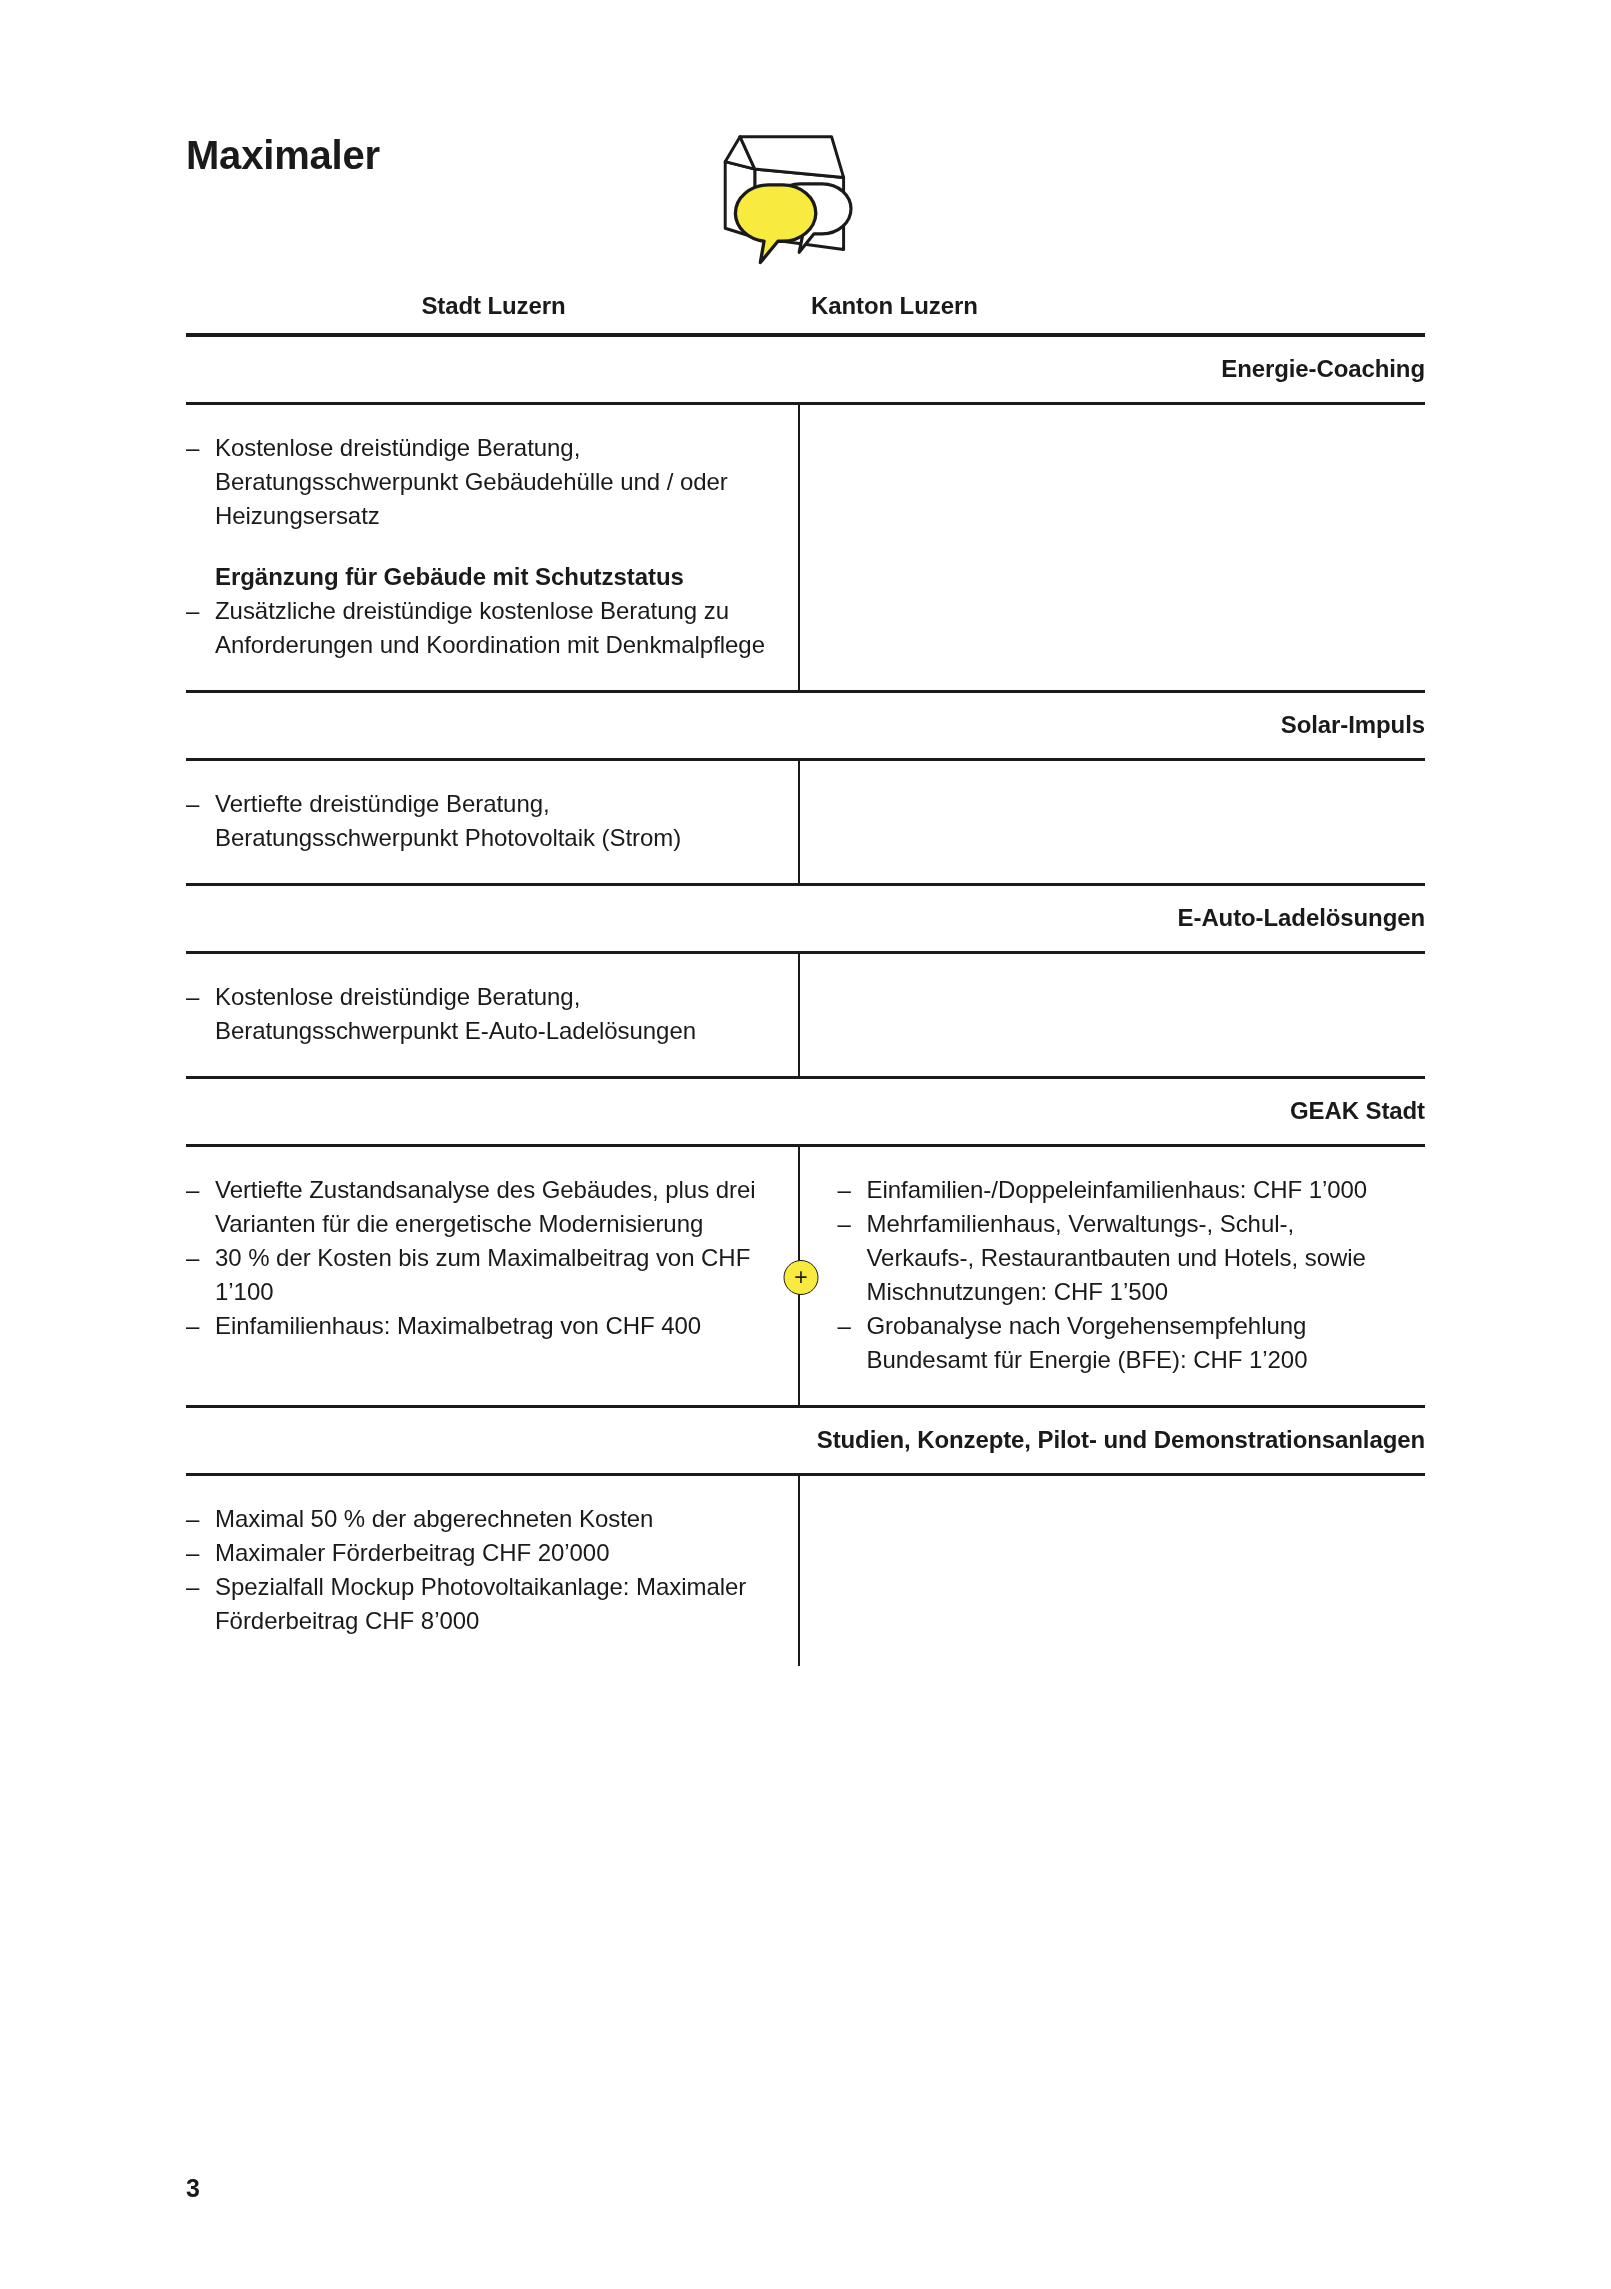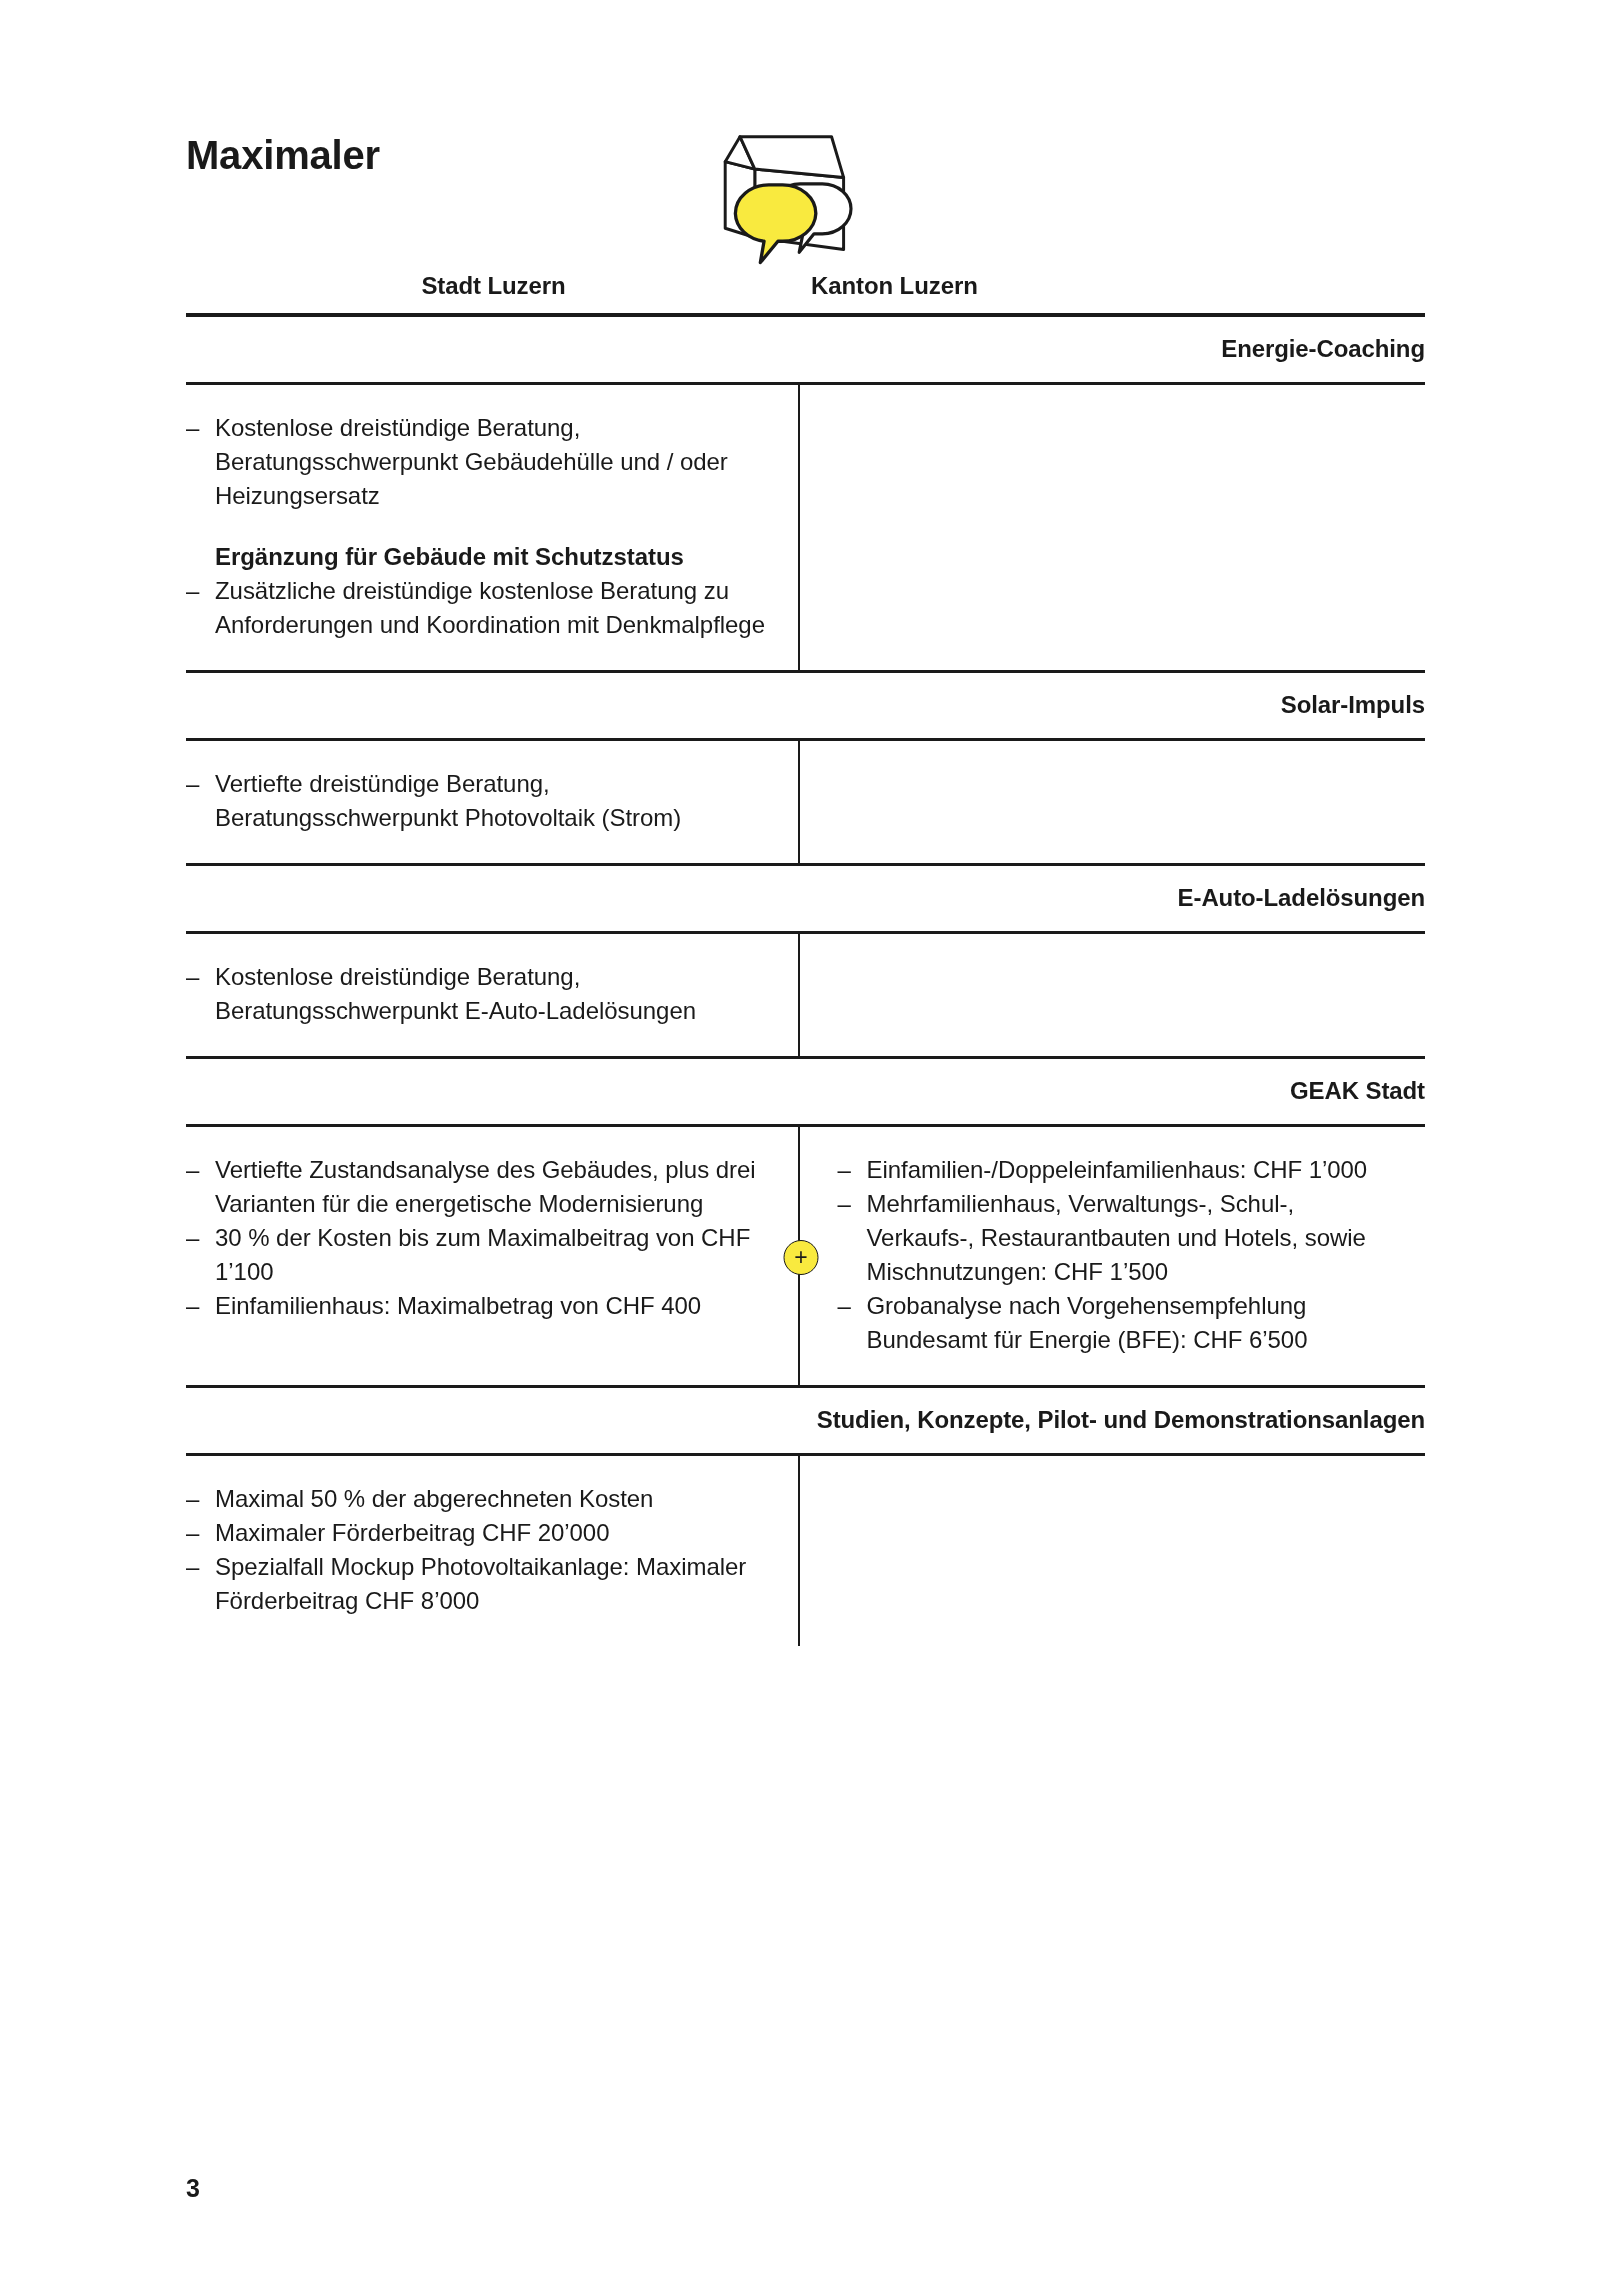--- a/index.html
+++ b/index.html
@@ -53,20 +53,21 @@
   .table {
     position: absolute;
     left: 186px;
     top: 272px;
     width: 1239px;
   }
 
   .col-heads {
     position: relative;
     height: 41px;
+    margin-top: 20px;
   }
   .col-head {
     position: absolute;
     top: 0;
     font-size: 24px;
     font-weight: bold;
     letter-spacing: -0.1px;
     white-space: nowrap;
   }
   .col-head.left  { left: 0; width: 615px; text-align: center; }
@@ -256,21 +257,21 @@
         <ul class="bullets">
           <li><span class="dash">–</span><span>Vertiefte Zustandsanalyse des Gebäudes, plus drei Varianten für die energetische Modernisierung</span></li>
           <li><span class="dash">–</span><span>30 % der Kosten bis zum Maximalbeitrag von CHF 1’100</span></li>
           <li><span class="dash">–</span><span>Einfamilienhaus: Maximalbetrag von CHF 400</span></li>
         </ul>
       </div>
       <div class="cell right">
         <ul class="bullets">
           <li><span class="dash">–</span><span>Einfamilien-/Doppeleinfamilienhaus: CHF 1’000</span></li>
           <li><span class="dash">–</span><span>Mehrfamilienhaus, Verwaltungs-, Schul-, Verkaufs-, Restaurantbauten und Hotels, sowie Mischnutzungen: CHF 1’500</span></li>
-          <li><span class="dash">–</span><span>Grobanalyse nach Vorgehensempfehlung Bundesamt für Energie (BFE): CHF 6’500</span></li>
+          <li><span class="dash">–</span><span>Grobanalyse nach Vorgehensempfehlung Bundesamt für Energie (BFE): CHF 1’200</span></li>
         </ul>
       </div>
     </div>
     <div class="rule thin"></div>
 
     <div class="section-title">Studien, Konzepte, Pilot- und Demonstrationsanlagen</div>
     <div class="rule thin"></div>
     <div class="row">
       <div class="cell left">
         <ul class="bullets">

